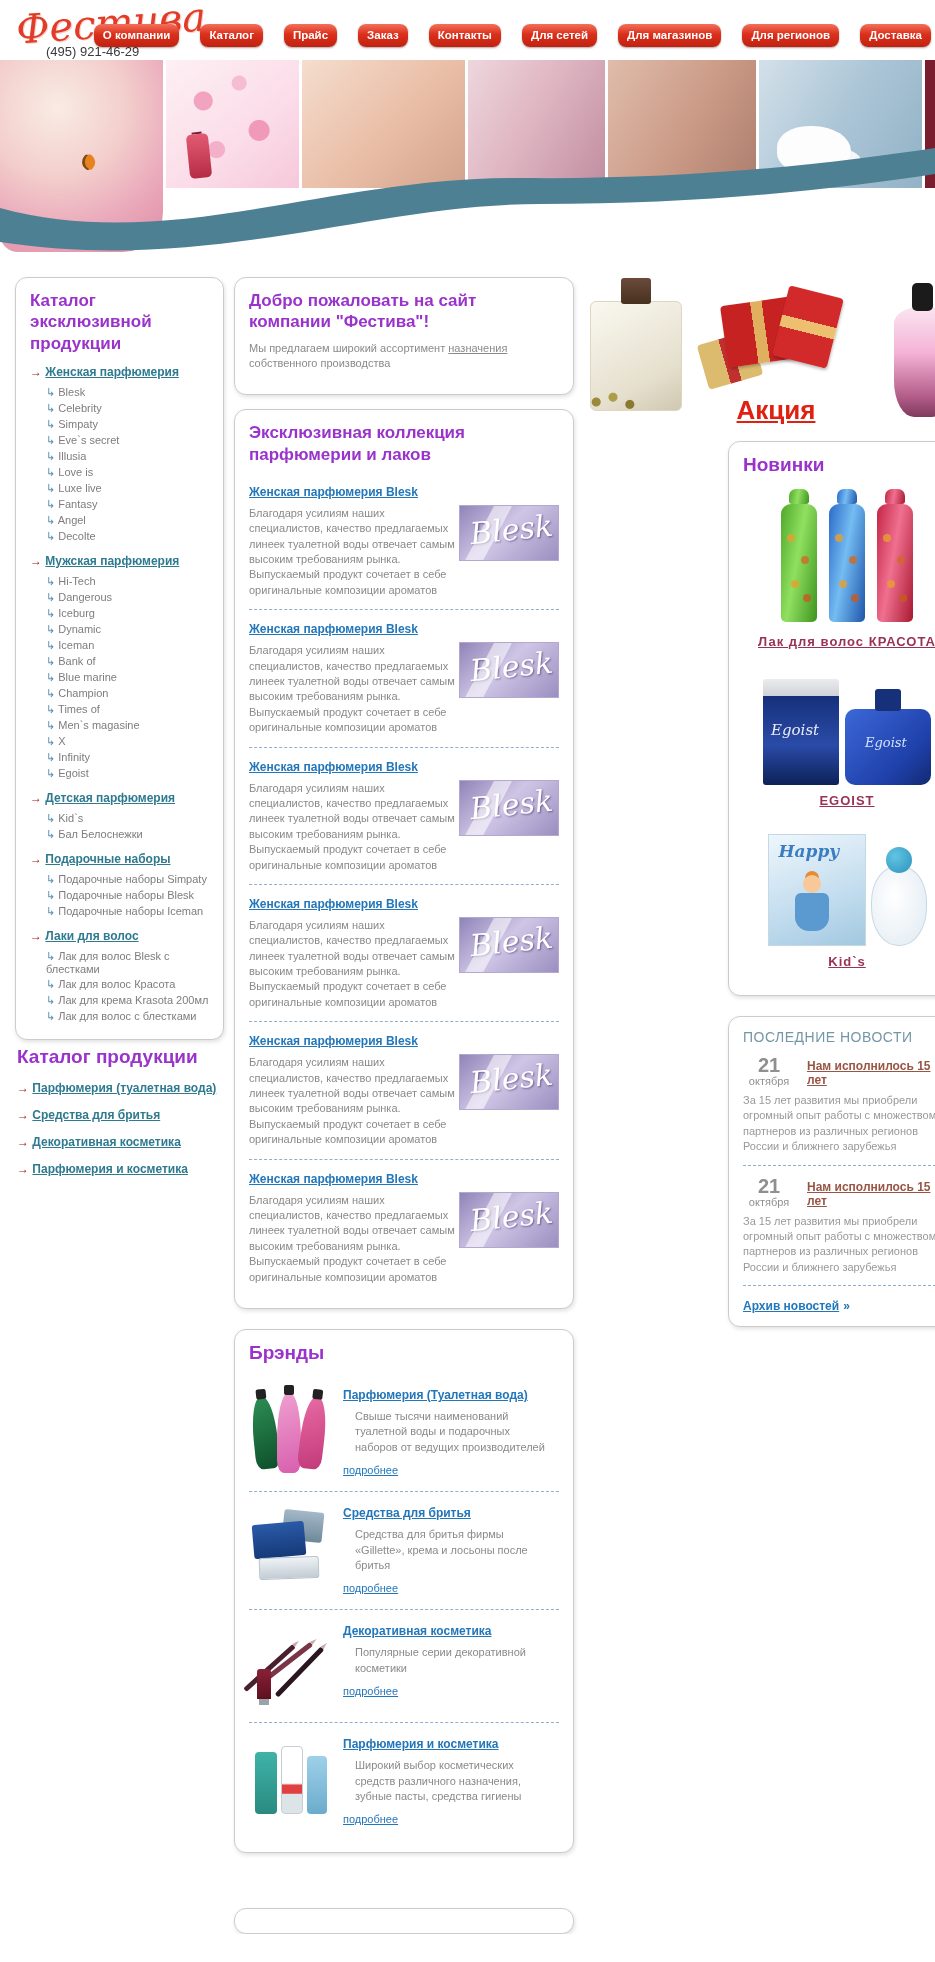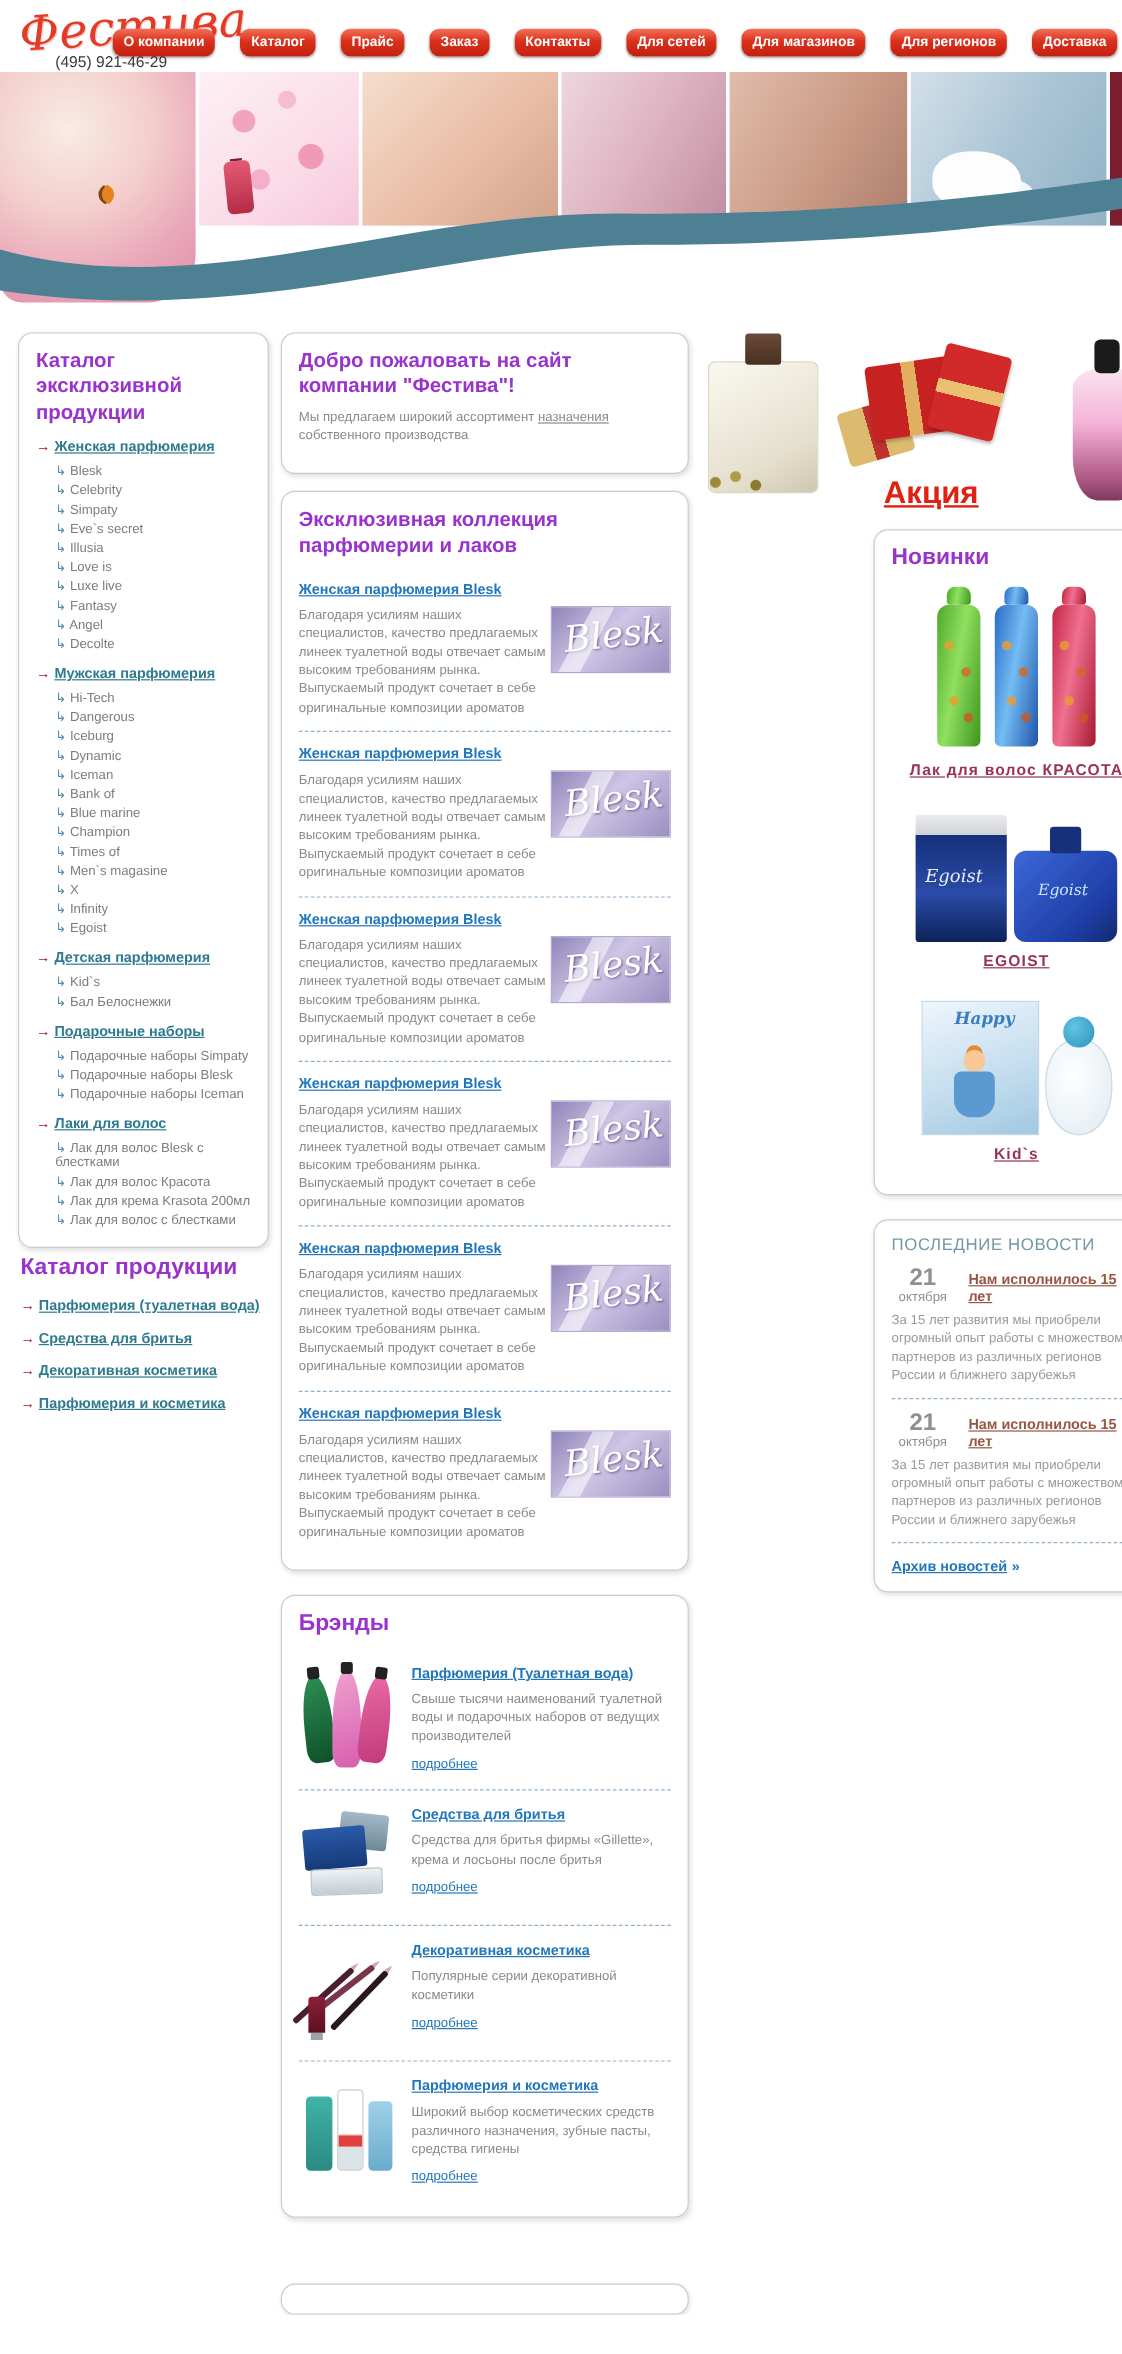--- a/index.html
+++ b/index.html
@@ -68,21 +68,21 @@
   .ex-title { font-size:12px; font-weight:bold; color:#2277bb; text-decoration:underline; }
   .ex-item p { width:212px; font-size:11px; color:#8a8a8a; line-height:1.4; margin-top:6px; }
   .blesk-img { position:absolute; right:0; top:32px; width:100px; height:56px; background:linear-gradient(135deg,#8f84b8,#cfc6e6 45%,#9a8fc0); border:1px solid #b3a9cf; overflow:hidden; }
   .blesk-img::after { content:""; position:absolute; left:18px; top:-8px; width:16px; height:80px; background:rgba(255,255,255,.55); transform:rotate(28deg); }
   .blesk-word { position:absolute; left:10px; top:6px; font-family:"DejaVu Serif", serif; font-style:italic; font-size:30px; color:#fff; transform:rotate(-6deg); text-shadow:1px 1px 2px rgba(60,40,100,.6); }
 
   .brand-row { display:flex; gap:12px; padding:11px 0 13px; }
   .brand-row + .brand-row { border-top:1px dashed #8fb0cc; }
   .brand-img { width:82px; height:88px; flex:none; position:relative; }
   .brand-title { font-size:12px; font-weight:bold; color:#2277bb; text-decoration:underline; }
-  .brand-info p { font-size:11px; color:#8a8a8a; line-height:1.4; margin:6px 0 5px; }
+  .brand-info p { font-size:11px; color:#8a8a8a; line-height:1.4; margin:6px 12px 5px; }
   .more-link { font-size:11px; color:#2277bb; text-decoration:underline;text-align:right; }
 
   .bt { position:absolute; bottom:4px; width:24px; height:72px; border-radius:45% 45% 30% 30% / 60% 60% 16% 16%; }
   .bt::before { content:""; position:absolute; top:-8px; left:7px; width:10px; height:10px; background:#222; border-radius:2px; }
   .bt-g { left:4px; background:linear-gradient(160deg,#2e8f54,#0d4f2a); transform:rotate(-6deg); }
   .bt-p { left:28px; bottom:0; height:80px; background:linear-gradient(160deg,#f0a0d0,#d75fae); }
   .bt-m { left:52px; background:linear-gradient(160deg,#e86aa4,#c23a7a); transform:rotate(7deg); }
 
   .s1 { position:absolute; left:4px; top:20px; width:52px; height:34px; background:linear-gradient(#2a5aa8,#153a78); transform:rotate(-5deg); border-radius:3px; }
   .s2 { position:absolute; left:34px; top:8px; width:40px; height:30px; background:linear-gradient(#a4b8c8,#6e8898); transform:rotate(6deg); border-radius:3px; }
@@ -125,21 +125,21 @@
   .can i { position:absolute; left:6px; top:30px; width:8px; height:8px; border-radius:50%; background:#e8a030; box-shadow:14px 22px 0 #d06a28, 4px 46px 0 #e8a030, 16px 60px 0 #c85a20; opacity:.8; }
   .nov-link { display:inline-block; font-size:13px; font-weight:bold; color:#993355; text-decoration:underline; margin:2px 0 14px; letter-spacing:1px; }
   .egoist-art { height:122px; display:flex; justify-content:center; align-items:flex-end; gap:6px; margin-bottom:6px; }
   .eg-box { width:76px; height:106px; border-radius:3px; position:relative; background:linear-gradient(180deg,#ececee 0%,#cfd2d8 16%,#16307a 16%,#2a4ba8 62%,#0d2258 100%); }
   .eg-box span { position:absolute; left:8px; top:42px; font-family:"DejaVu Serif", serif; font-style:italic; font-size:15px; color:#e8ecf8; }
   .eg-bottle { width:86px; height:76px; border-radius:10px; position:relative; background:linear-gradient(135deg,#3c68d8,#1e3fa8 70%,#122a70); }
   .eg-bottle::before { content:""; position:absolute; top:-20px; left:30px; width:26px; height:22px; background:#16307a; border-radius:3px; }
   .eg-bottle span { position:absolute; left:20px; top:26px; font-family:"DejaVu Serif", serif; font-style:italic; font-size:13px; color:#cfe0ff; }
   .kids-art { height:124px; display:flex; justify-content:center; align-items:flex-end; gap:5px; margin-bottom:6px; }
   .kids-box { width:98px; height:112px; border:1px solid #c4d8e6; position:relative; background:linear-gradient(160deg,#eef6fc,#c2dcee 60%,#a2c8e0); }
-  .kids-box .happy { position:absolute; left:10px; top:6px; font-family:"DejaVu Serif", serif; font-style:italic; font-weight:bold; font-size:14px; color:#3a7ec0;margin-left:17px; }
+  .kids-box .happy { position:absolute; left:10px; top:6px; font-family:"DejaVu Serif", serif; font-style:italic; font-weight:bold; font-size:17px; color:#3a7ec0; }
   .kids-box::before { content:""; position:absolute; left:34px; top:40px; width:18px; height:18px; border-radius:50%; background:#f8c898; box-shadow:0 -6px 0 -2px #e88a30; }
   .kids-box::after { content:""; position:absolute; left:26px; top:58px; width:34px; height:38px; background:#5a9ad0; border-radius:6px 6px 14px 14px; }
   .kids-bottle { width:56px; height:80px; border:1px solid #c8d8e4; border-radius:45% 45% 48% 48%; position:relative; background:radial-gradient(ellipse at 40% 38%, #ffffff, #dfeaf2); }
   .kids-bottle::before { content:""; position:absolute; top:-20px; left:14px; width:26px; height:26px; border-radius:50%; background:radial-gradient(circle at 35% 35%, #62c4e4, #2c93ba); }
 
   .news { width:238px; margin-left:auto; margin-top:20px; }
   .news h2 { color:#7496a6; font-size:14px; font-weight:normal; letter-spacing:.5px; margin-bottom:10px; }
   .news-head { display:flex; gap:12px; align-items:flex-start; margin-bottom:6px; }
   .date { width:52px; flex:none; text-align:center; }
   .day { display:block; font-size:20px; font-weight:bold; color:#8f8f8f; line-height:1; }

